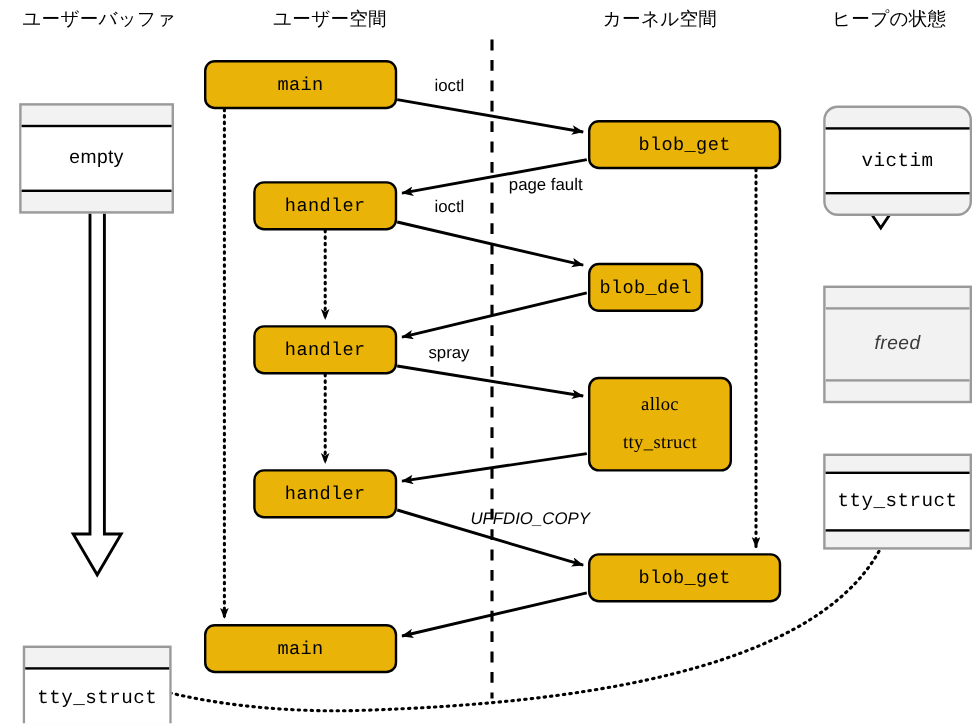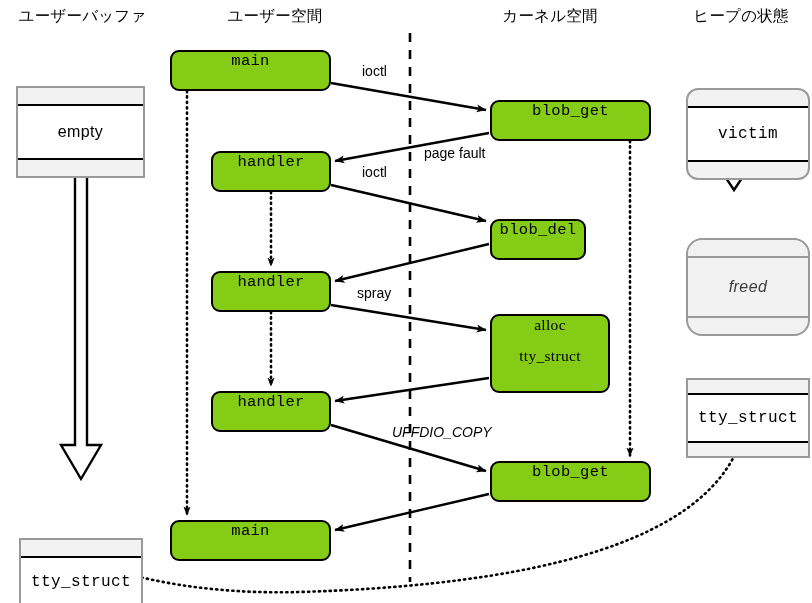--- a/index.html
+++ b/index.html
@@ -29,24 +29,25 @@
     color: #000000;
     white-space: nowrap;
     text-align: center;
     letter-spacing: 0.2px;
   }
   .proc-box {
     position: absolute;
     box-sizing: border-box;
     border: 2.2px solid #000000;
     border-radius: 9px;
-    background: #84cc16;
+    background: #eab308;
     display: flex;
     flex-direction: column;
     align-items: center;
+    justify-content: center;
     font-family: "Liberation Mono", monospace;
     font-size: 15.5px;
     color: #000000;
     letter-spacing: 0.3px;
   }
   .proc-box .line2 { margin-top: 13px; }
   .mem-slot {
     position: absolute;
     box-sizing: border-box;
     border: 2px solid #9a9a9a;
@@ -185,21 +186,21 @@
   <div class="proc-box" style="left:490px; top:461px; width:161px; height:41px;">
     <span>blob_get</span>
   </div>
 
   <div class="mem-slot" style="left:686px; top:40px; width:124px; height:92px;border-radius:12px;">
     <div class="pad"></div>
     <div class="cell">victim</div>
     <div class="pad"></div>
   </div>
 
-  <div class="mem-slot freed" style="left:686px; top:190px; width:124px; height:98px;border-radius:16px;">
+  <div class="mem-slot freed" style="left:686px; top:190px; width:124px; height:98px;">
     <div class="pad"></div>
     <div class="cell">freed</div>
     <div class="pad"></div>
   </div>
 
   <div class="mem-slot" style="left:686px; top:330px; width:124px; height:80px;">
     <div class="pad" style="height:13px; flex:0 0 13px;"></div>
     <div class="cell">tty_struct</div>
     <div class="pad" style="height:13px; flex:0 0 13px;"></div>
   </div>

